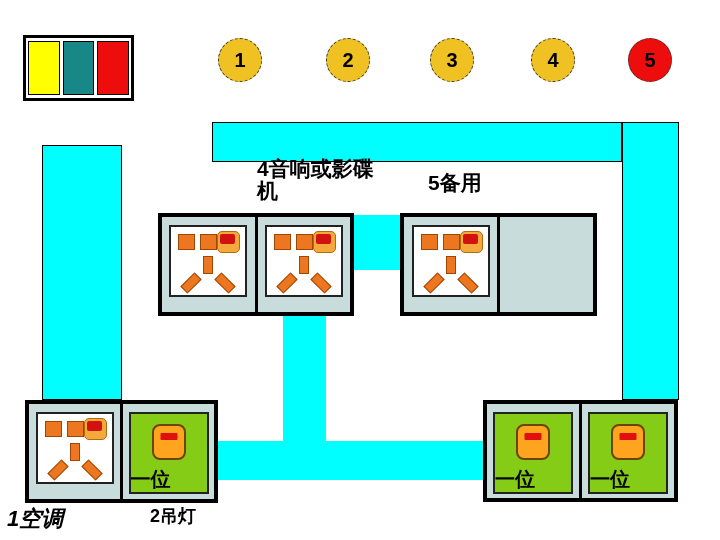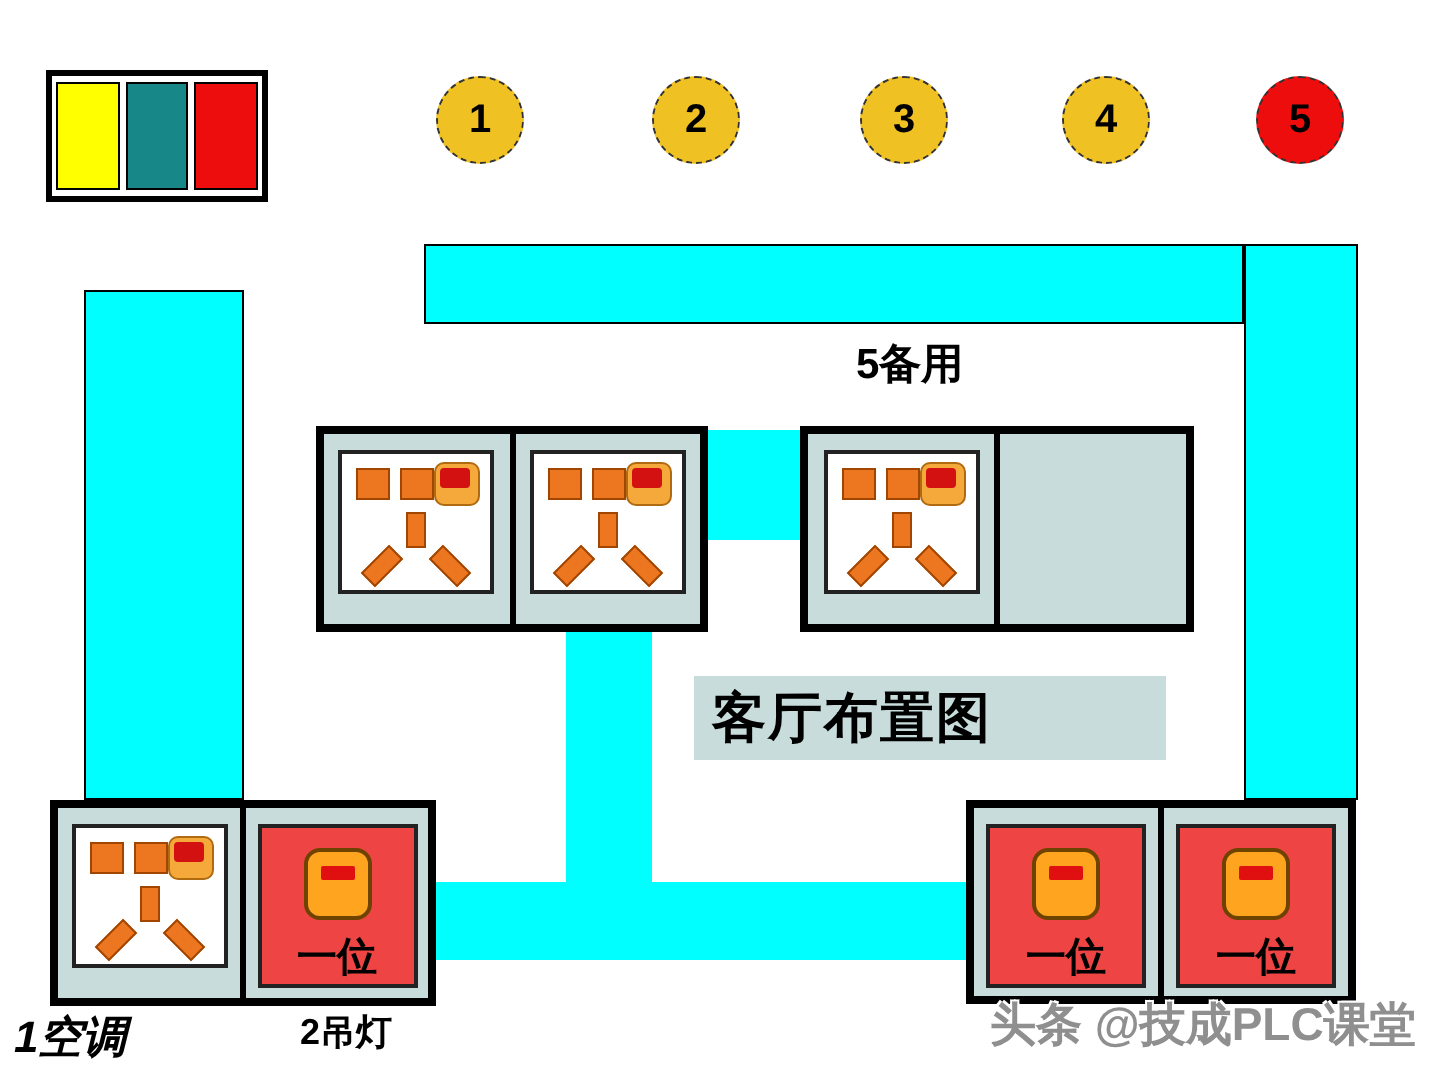--- a/index.html
+++ b/index.html
@@ -51,21 +51,21 @@
     position:absolute;right:5px;top:4px;width:21px;height:20px;border-radius:5px;
     background:#F5A93B;border:1px solid #B06A10;overflow:hidden;
   }
   .indicator .ind-red{position:absolute;left:2px;top:2px;width:15px;height:10px;background:#D41111;border-radius:2px;}
   .mid-slot{left:32px;top:29px;width:8px;height:16px;}
   .slant-l{left:15px;top:46px;width:8px;height:18px;transform:rotate(45deg);}
   .slant-r{right:15px;top:46px;width:8px;height:18px;transform:rotate(-45deg);}
   
   .switch-face{
     position:absolute;left:50%;top:8px;transform:translateX(-50%);
-    width:76px;height:78px;background:#ef4444;border:2px solid #222;text-align:center;
+    width:76px;height:78px;background:#84cc16;border:2px solid #222;text-align:left;
   }
   .switch-btn{
     position:absolute;left:50%;top:10px;transform:translateX(-50%);
     width:30px;height:32px;background:#FFA41E;border:2px solid #6E4300;border-radius:8px;
   }
   .switch-btn .bar{
     position:absolute;left:50%;top:7px;transform:translateX(-50%);
     width:17px;height:7px;background:#E01010;border-radius:1px;
   }
   .switch-text{
@@ -199,23 +199,20 @@
     <div class="panel">
       <div class="switch-face">
         <div class="switch-btn">
             <div class="bar"></div>
           </div>
         <div class="switch-text">一位</div>
       </div>
     </div>
   </div>
 
+  <div class="lbl wrap lbl-audio">4音响或影碟机</div>
   <div class="lbl lbl-spare">5备用</div>
   <div class="lbl lbl-aircon">1空调</div>
   <div class="lbl lbl-chandelier">2吊灯</div>
 
-  <div class="title-box">
-    <span>客厅布置图</span>
-  </div>
-
-  <div class="watermark">头条 @技成PLC课堂</div>
+
 
 </div>
 
 </body></html>

